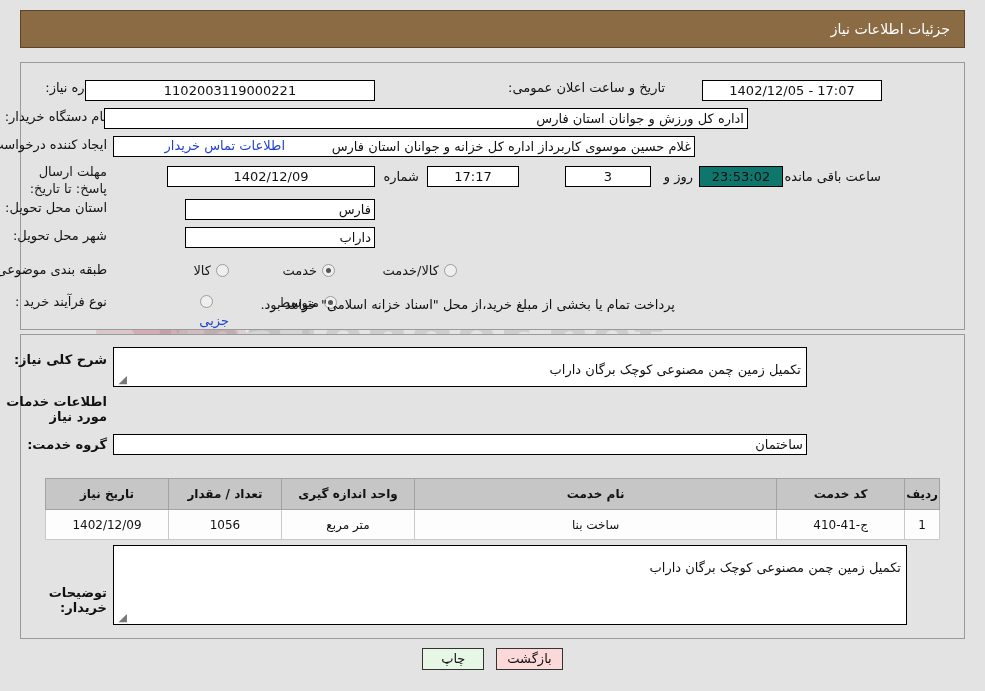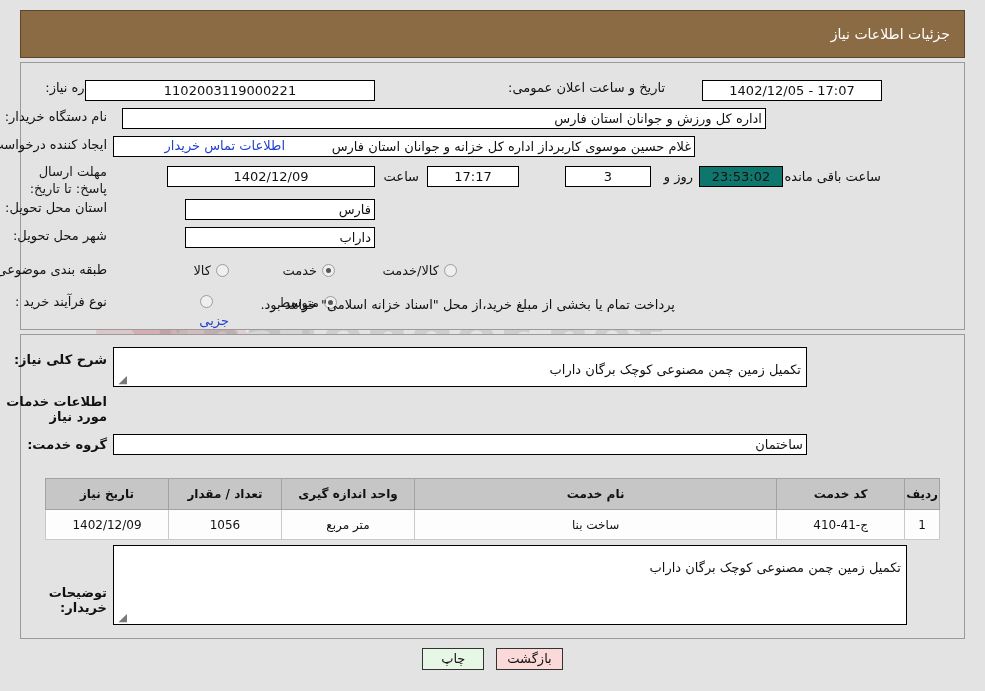--- a/index.html
+++ b/index.html
@@ -73,21 +73,21 @@
     height: 34px;
     background: rgba(198,120,130,0.26);
     border-radius: 0 0 0 60px;
   }
 
   
   .page-header {
     position: absolute;
     left: 20px; top: 10px;
     width: 945px;
-    height: 48px;
+    height: 38px;
     background: #8b6b44;
     border: 1px solid #5d452b;
     box-sizing: border-box;
     display: flex;
     align-items: center;
     justify-content: flex-start;
     padding-right: 14px;
     z-index: 2;
   }
   .page-header-title {
@@ -265,31 +265,31 @@
 
 <div class="frow" style="right:320px; top:80px; z-index:3;">
   <span class="flabel">تاریخ و ساعت اعلان عمومی:</span>
 </div>
 
 <div class="fval" style="position:absolute; left:702px; top:80px; width:180px; z-index:3;">17:07 - 1402/12/05</div>
 
 <div class="frow" style="right:878px; top:109px; z-index:3;">
   <span class="flabel">نام دستگاه خریدار:</span>
 </div>
-<div class="fval rt" style="position:absolute; right:219px; top:108px; width:644px; z-index:3;margin-left:20px;">اداره کل ورزش و جوانان استان فارس</div>
+<div class="fval rt" style="position:absolute; right:237px; top:108px; width:644px; z-index:3;margin-left:20px;">اداره کل ورزش و جوانان استان فارس</div>
 
 <div class="frow" style="right:878px; top:137px; z-index:3;">
   <span class="flabel">ایجاد کننده درخواست:</span>
 </div>
 <div class="fval rt" style="position:absolute; right:290px; top:136px; width:582px; z-index:3;">غلام حسین موسوی کاربرداز اداره کل خزانه و جوانان استان فارس</div>
 <span class="link-blue" style="position:absolute; right:700px; top:138px; z-index:3;">اطلاعات تماس خریدار</span>
 
 <div style="position:absolute; right:878px; top:163px; width:88px; z-index:3; text-align:right; line-height:17px;">مهلت ارسال پاسخ: تا تاریخ:</div>
 <div class="fval" style="position:absolute; right:610px; top:166px; width:208px; z-index:3;">1402/12/09</div>
-<span class="plain-txt" style="position:absolute; right:566px; top:169px; z-index:3;">ساعت</span>
+<span class="plain-txt" style="position:absolute; right:566px; top:169px; z-index:3;">شماره</span>
 <div class="fval" style="position:absolute; right:466px; top:166px; width:92px; z-index:3;">17:17</div>
 <div class="fval" style="position:absolute; right:334px; top:166px; width:86px; z-index:3;">3</div>
 <span class="plain-txt" style="position:absolute; right:292px; top:169px; z-index:3;">روز و</span>
 <div class="fval cream" style="position:absolute; right:202px; top:166px; width:84px; z-index:3;">23:53:02</div>
 <span class="plain-txt" style="position:absolute; right:104px; top:169px; z-index:3;">ساعت باقی مانده</span>
 
 <div class="frow" style="right:878px; top:200px; z-index:3;">
   <span class="flabel">استان محل تحویل:</span>
 </div>
 <div class="fval rt" style="position:absolute; right:610px; top:199px; width:190px; z-index:3;">فارس</div>

